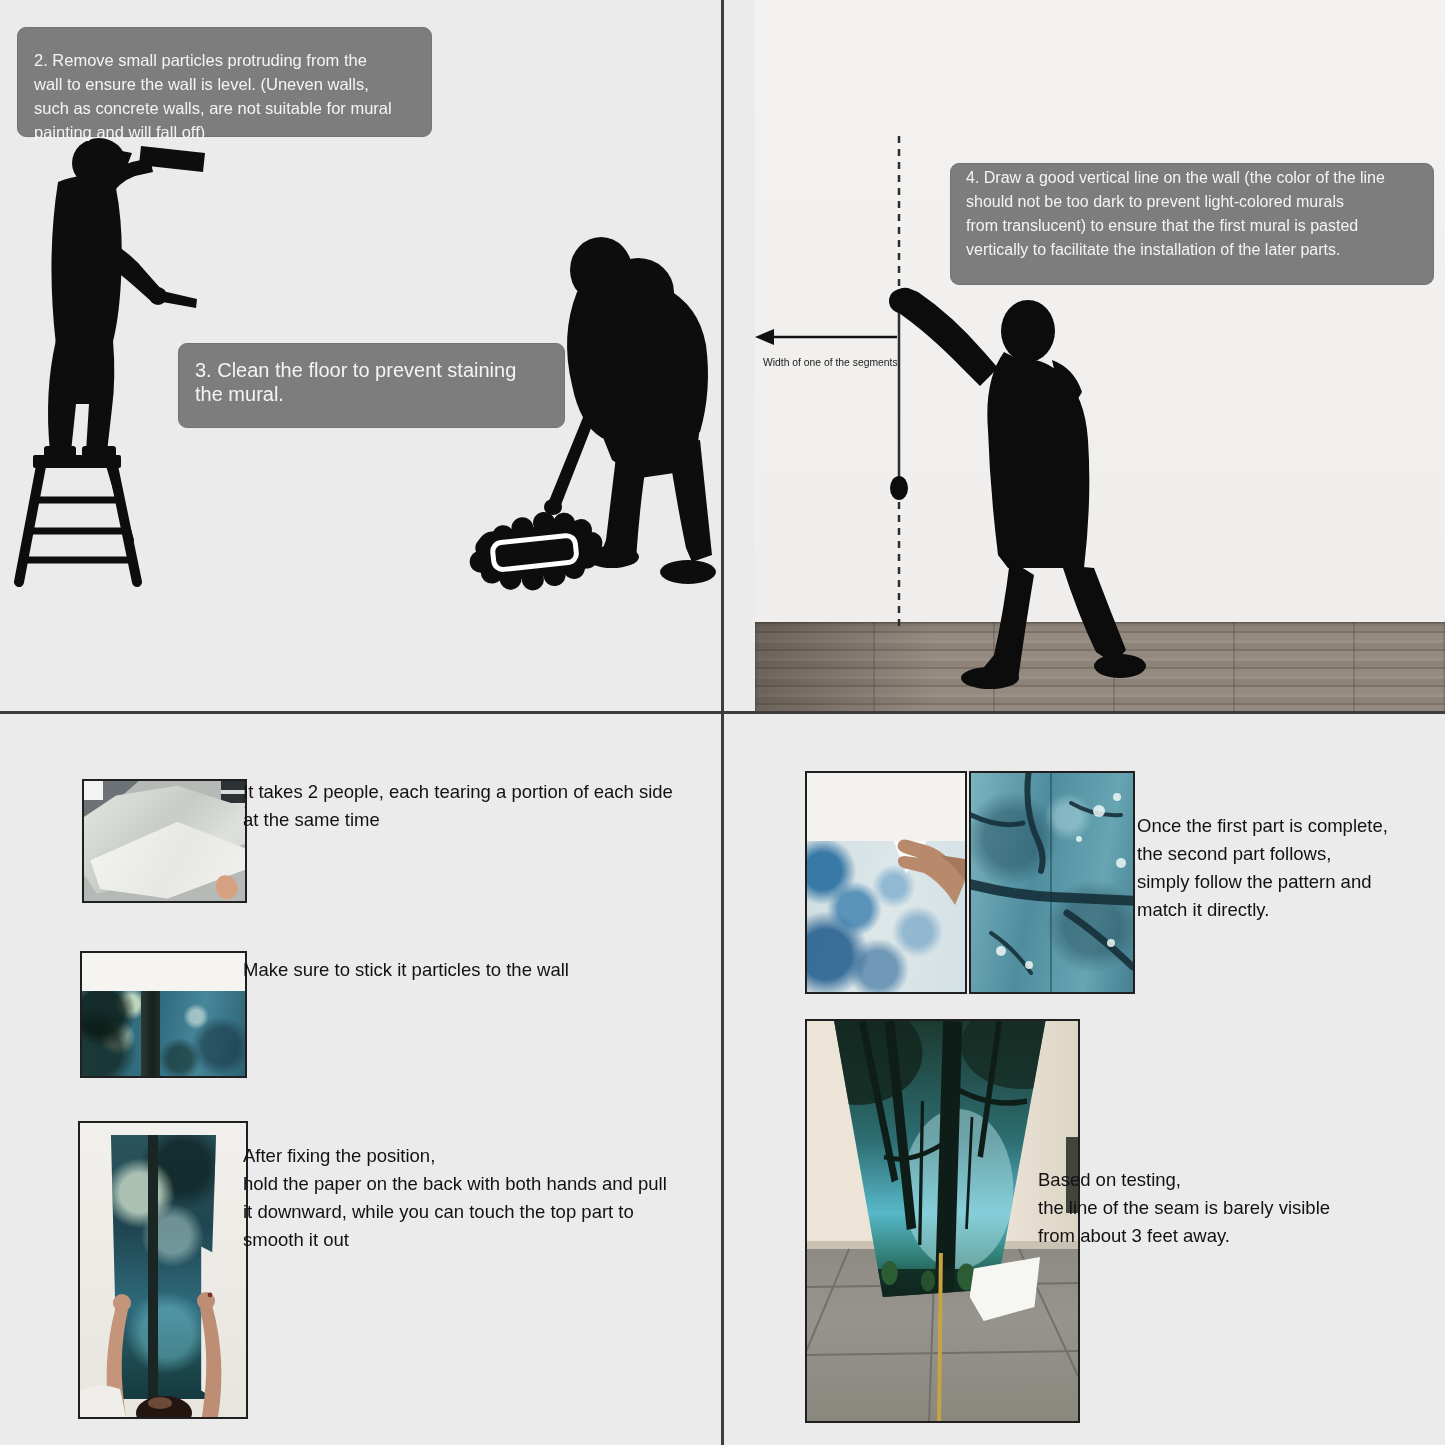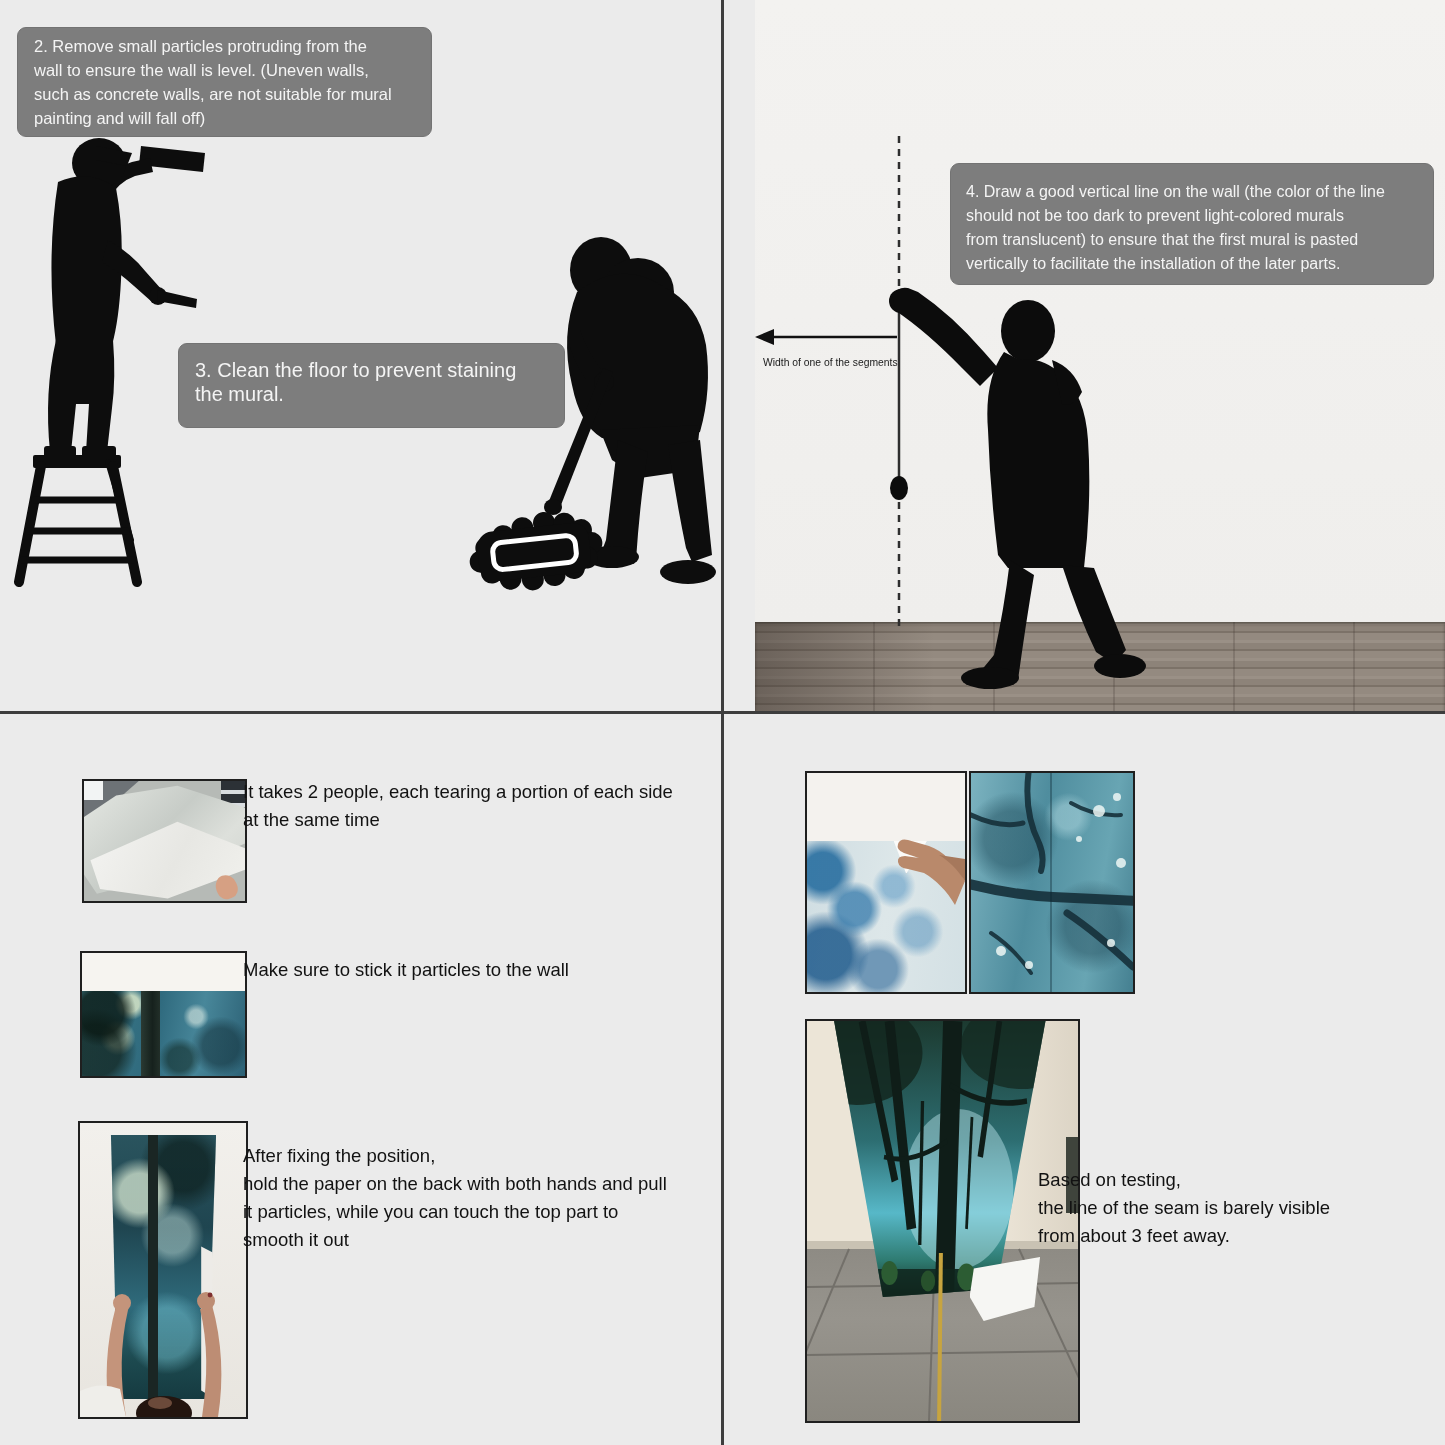--- a/index.html
+++ b/index.html
@@ -6,23 +6,23 @@
   .canvas{position:relative;width:1445px;height:1445px;background:#ebebeb;overflow:hidden;
           font-family:"Liberation Sans",sans-serif;}
   .abs{position:absolute;}
   .quad{position:absolute;inset:0;}
   
   .divider-v{position:absolute;left:721px;top:0;width:3px;height:1445px;background:#3d3d3d;}
   .divider-h{position:absolute;left:0;top:711px;width:1445px;height:3px;background:#3d3d3d;}
   
   .gray-box{position:absolute;background:#7d7d7d;border:1px solid #737373;border-radius:9px;
             color:#f4f4f4;white-space:pre-line;box-sizing:border-box;font-size:16.5px;line-height:24px;}
-  .box2{left:17px;top:27px;width:415px;height:110px;padding:6px 16px;}
+  .box2{left:17px;top:27px;width:415px;height:110px;padding:20px 16px;}
   .box3{left:178px;top:343px;width:387px;height:85px;padding:14px 16px;font-size:20px;}
-  .box4{left:950px;top:163px;width:484px;height:122px;padding:16px 15px;font-size:16px;}
+  .box4{left:950px;top:163px;width:484px;height:122px;padding:2px 15px;font-size:16px;}
   
   .caption{position:absolute;font-size:18.5px;line-height:28px;color:#121212;white-space:pre-line;}
   
   .tr-wall{position:absolute;left:755px;top:0;width:690px;height:622px;
            background:linear-gradient(180deg,#f3f2f0,#efeeec);}
   .tr-floor{position:absolute;left:755px;top:622px;width:690px;height:90px;
     background:
       linear-gradient(90deg, rgba(40,32,28,.38), rgba(40,32,28,0) 26%),
       repeating-linear-gradient(90deg, rgba(60,50,45,0) 0 118px, rgba(60,50,45,.22) 118px 120px),
       repeating-linear-gradient(180deg, #9a9086 0 3px, #8d8379 3px 9px, #7c7268 9px 11px, #948a80 11px 18px),
@@ -253,21 +253,21 @@
         <path d="M138,294 C144,256 142,218 132,182 L120,186 C128,220 128,254 122,294 Z" fill="#bd8d74"></path>
         <circle cx="126" cy="178" r="9" fill="#bd8d74"></circle>
         <circle cx="130" cy="172" r="2.4" fill="#7e2f2f"></circle>
         <path d="M0,294 L0,268 Q20,258 40,266 L46,294 Z" fill="#efeeea"></path>
         <ellipse cx="84" cy="290" rx="28" ry="17" fill="#23150f"></ellipse>
         <ellipse cx="80" cy="280" rx="12" ry="6" fill="#6b4a3a"></ellipse>
       </svg>
     </figure>
     <div class="caption" style="left:243px;top:1142px">After fixing the position,
 hold the paper on the back with both hands and pull
-it particles, while you can touch the top part to
+it downward, while you can touch the top part to
 smooth it out</div>
   </div>
 
   <div class="quad">
 
     <figure class="photo ph4">
       <div class="layer p4-wall"></div>
       <div class="layer p4-mural"></div>
       <div class="layer p4-flap"></div>
       <svg class="abs" style="left:0;top:0" width="158" height="219" viewBox="0 0 158 219">
@@ -292,20 +292,24 @@
             <circle cx="146" cy="24" r="4"></circle>
             <circle cx="150" cy="90" r="5"></circle>
           <circle cx="30" cy="178" r="5"></circle>
             <circle cx="58" cy="192" r="4"></circle>
             <circle cx="140" cy="170" r="4"></circle>
           <circle cx="108" cy="66" r="3"></circle>
         </g>
       </svg>
       <div class="layer p5-seam"></div>
     </figure>
+    <div class="caption" style="left:1137px;top:812px">Once the first part is complete,
+the second part follows,
+simply follow the pattern and
+match it directly.</div>
 
     <figure class="photo ph6">
       <div class="layer p6-wall"></div>
       <div class="layer p6-door"></div>
       <div class="layer p6-base"></div>
       <div class="layer p6-floor"></div>
       <svg class="abs" style="left:0;top:0" width="271" height="400" viewBox="0 0 271 400">
         <g stroke="#73706a" stroke-width="2">
           <line x1="128" y1="228" x2="122" y2="400"></line>
           <line x1="42" y1="228" x2="-30" y2="400"></line>

